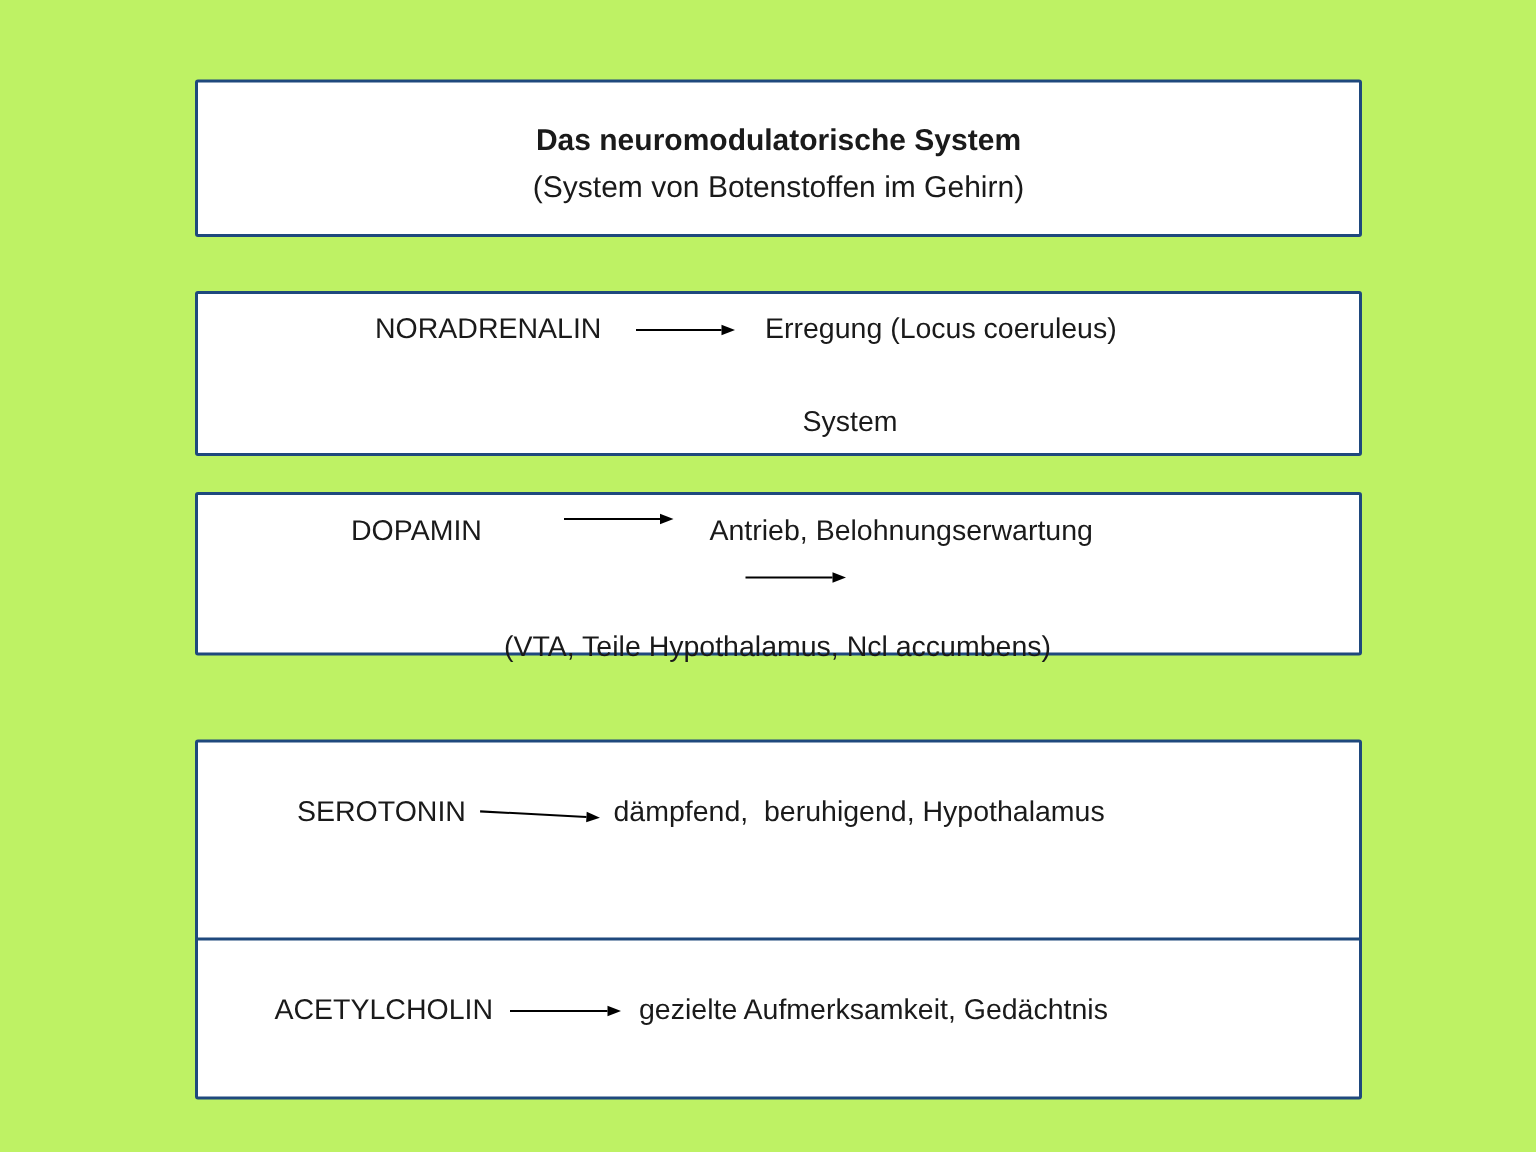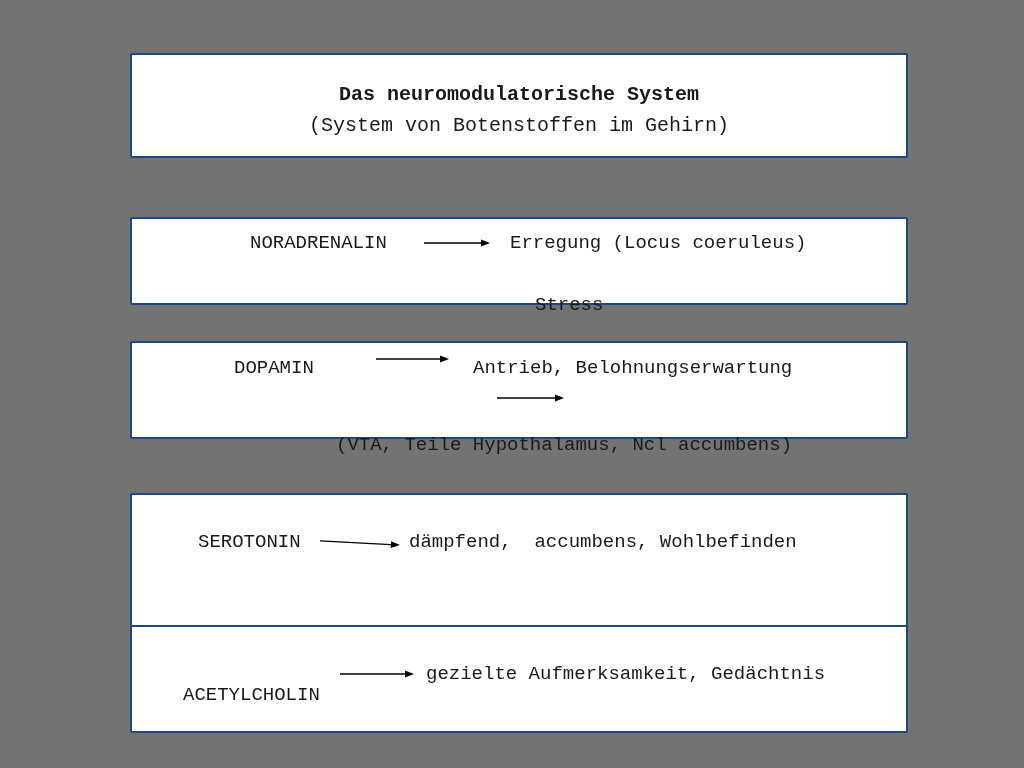--- a/index.html
+++ b/index.html
@@ -4,22 +4,22 @@
 <style>
   html, body {
     margin: 0;
     padding: 0;
     background: #ffffff;
   }
   .slide {
     position: relative;
     width: 1024px;
     height: 768px;
-    background: #737373;
-    font-family: Liberation Mono, monospace;
+    background: #bef264;
+    font-family: Liberation Sans, sans-serif;
     color: #1a1a1a;
     overflow: hidden;
   }
   .box {
     position: absolute;
     left: 130px;
     width: 778px;
     border: 2.5px solid #1F497D;
     border-radius: 2px;
     background: #ffffff;
@@ -29,22 +29,22 @@
     top: 53px;
     height: 105px;
     text-align: center;
     padding-top: 24px;
   }
   .title-line {
     font-size: 20px;
     line-height: 31px;
   }
   .bold { font-weight: 700; }
-  #box-noradrenalin { top: 217px; height: 88px; }
-  #box-dopamin      { top: 341px; height: 98px; }
+  #box-noradrenalin { top: 194px; height: 110px; }
+  #box-dopamin      { top: 328px; height: 109px; }
   #box-serotonin    { top: 493px; height: 140px; }
   #box-acetylcholin { top: 625px; height: 108px; }
   .t {
     position: absolute;
     font-size: 19px;
     line-height: 26px;
     white-space: pre;
   }
   .arrow {
     position: absolute;
@@ -61,21 +61,21 @@
     <div class="title-line">(System von Botenstoffen im Gehirn)</div>
   </div>
 
   <div class="box" id="box-noradrenalin">
     <span class="t" style="left:118px; top:11px;">NORADRENALIN</span>
     <svg class="arrow" style="left:292px; top:18px;" width="66" height="12">
       <line x1="0" y1="6" x2="57" y2="6" stroke="#000000" stroke-width="1.4"></line>
       <polygon points="57,2.5 66,6 57,9.5" fill="#000000"></polygon>
     </svg>
     <span class="t" style="left:378px; top:11px;">Erregung (Locus coeruleus)</span>
-    <span class="t" style="left:403px; top:73px;">Stress</span>
+    <span class="t" style="left:403px; top:73px;">System</span>
   </div>
 
   <div class="box" id="box-dopamin">
     <span class="t" style="left:102px; top:12px;">DOPAMIN</span>
     <svg class="arrow" style="left:244px; top:10px;" width="73" height="12">
       <line x1="0" y1="6" x2="64" y2="6" stroke="#000000" stroke-width="1.4"></line>
       <polygon points="64,2.5 73,6 64,9.5" fill="#000000"></polygon>
     </svg>
     <span class="t" style="left:341px; top:12px;">Antrieb, Belohnungserwartung</span>
     <svg class="arrow" style="left:365px; top:49px;" width="67" height="12">
@@ -84,25 +84,25 @@
     </svg>
     <span class="t" style="left:204px; top:73px;margin-top:16px;">(VTA, Teile Hypothalamus, Ncl accumbens)</span>
   </div>
 
   <div class="box" id="box-serotonin">
     <span class="t" style="left:66px; top:34px;">SEROTONIN</span>
     <svg class="arrow" style="left:188px; top:42px; transform:rotate(3deg);" width="80" height="12">
       <line x1="0" y1="6" x2="71" y2="6" stroke="#000000" stroke-width="1.4"></line>
       <polygon points="71,2.5 80,6 71,9.5" fill="#000000"></polygon>
     </svg>
-    <span class="t" style="left:277px; top:34px;">dämpfend,  accumbens, Wohlbefinden</span>
+    <span class="t" style="left:277px; top:34px;">dämpfend,  beruhigend, Hypothalamus</span>
   </div>
 
   <div class="box" id="box-acetylcholin">
-    <span class="t" style="left:51px; top:34px;margin-top:21px;">ACETYLCHOLIN</span>
+    <span class="t" style="left:51px; top:34px;">ACETYLCHOLIN</span>
     <svg class="arrow" style="left:208px; top:41px;" width="74" height="12">
       <line x1="0" y1="6" x2="65" y2="6" stroke="#000000" stroke-width="1.4"></line>
       <polygon points="65,2.5 74,6 65,9.5" fill="#000000"></polygon>
     </svg>
     <span class="t" style="left:294px; top:34px;">gezielte Aufmerksamkeit, Gedächtnis</span>
   </div>
 
 </div>
 
 </body></html>

